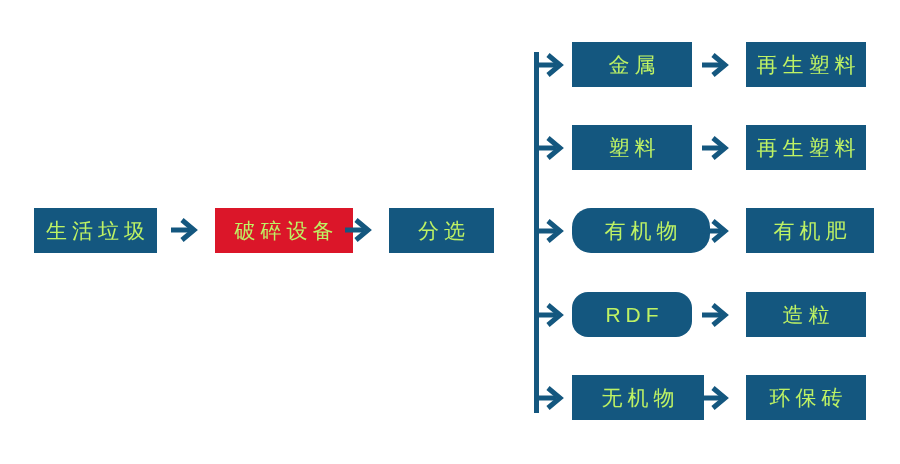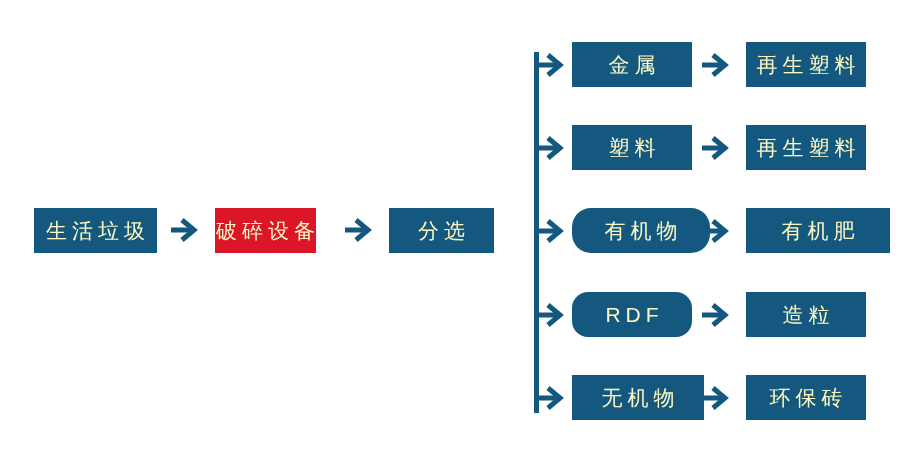--- a/index.html
+++ b/index.html
@@ -10,21 +10,21 @@
     background: #ffffff;
     font-family: "Liberation Sans", sans-serif;
     overflow: hidden;
   }
   .node {
     position: absolute;
     height: 45px;
     display: flex;
     align-items: center;
     justify-content: center;
-    color: #fef9c3;
+    color: #bef264;
     font-size: 21px;
     box-sizing: border-box;
   }
   .node span {
     letter-spacing: 5px;
     margin-right: -5px;
     white-space: nowrap;
   }
   .node.blue { background: var(--node-blue, #14577F); }
   .node.red  { background: var(--node-red, #DB1629); }
@@ -48,21 +48,21 @@
 
   <div class="node blue" style="left:34px; top:208px; width:123px;">
     <span>生活垃圾</span>
   </div>
 
   <svg class="arrow" style="left:170px; top:217px;" width="30" height="26" viewBox="0 0 30 26">
     <path d="M1 13 H20" stroke="currentColor" stroke-width="5" fill="none"></path>
     <path d="M12 3 L24 13 L12 23" stroke="currentColor" stroke-width="5" fill="none" stroke-linejoin="miter"></path>
   </svg>
 
-  <div class="node red" style="left:215px; top:208px; width:101px;">
+  <div class="node red" style="left:215px; top:208px; width:138px;">
     <span>破碎设备</span>
   </div>
 
   <svg class="arrow" style="left:344px; top:217px;" width="30" height="26" viewBox="0 0 30 26">
     <path d="M1 13 H20" stroke="currentColor" stroke-width="5" fill="none"></path>
     <path d="M12 3 L24 13 L12 23" stroke="currentColor" stroke-width="5" fill="none" stroke-linejoin="miter"></path>
   </svg>
 
   <div class="node blue" style="left:389px; top:208px; width:105px;">
     <span>分选</span>
@@ -104,21 +104,21 @@
     <path d="M1 13 H20" stroke="currentColor" stroke-width="5" fill="none"></path>
     <path d="M12 3 L24 13 L12 23" stroke="currentColor" stroke-width="5" fill="none" stroke-linejoin="miter"></path>
   </svg>
   <div class="node blue" style="left:572px; top:208px; width:138px;border-radius:19px;">
     <span>有机物</span>
   </div>
   <svg class="arrow" style="left:701px; top:218px;" width="30" height="26" viewBox="0 0 30 26">
     <path d="M1 13 H20" stroke="currentColor" stroke-width="5" fill="none"></path>
     <path d="M12 3 L24 13 L12 23" stroke="currentColor" stroke-width="5" fill="none" stroke-linejoin="miter"></path>
   </svg>
-  <div class="node blue" style="left:746px; top:208px; width:144px;">
+  <div class="node blue" style="left:746px; top:208px; width:128px;">
     <span>有机肥</span>
   </div>
 
   <svg class="arrow" style="left:536px; top:302px;" width="30" height="26" viewBox="0 0 30 26">
     <path d="M1 13 H20" stroke="currentColor" stroke-width="5" fill="none"></path>
     <path d="M12 3 L24 13 L12 23" stroke="currentColor" stroke-width="5" fill="none" stroke-linejoin="miter"></path>
   </svg>
   <div class="node blue" style="left:572px; top:292px; width:120px;border-radius:16px;">
     <span>RDF</span>
   </div>

